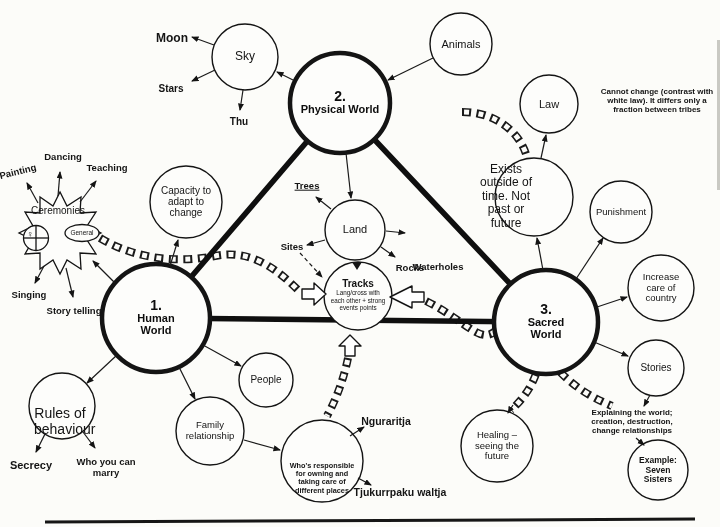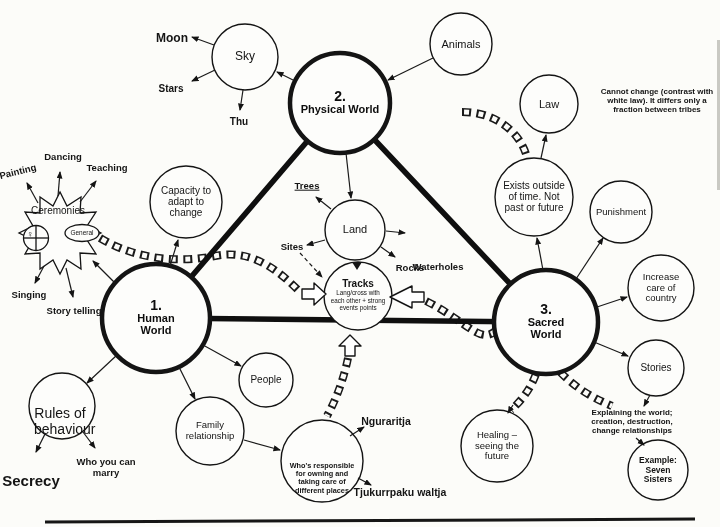--- a/index.html
+++ b/index.html
@@ -145,21 +145,21 @@
 <div class="main-label" style="left:546px;top:322px;width:64px;">
   <div class="num">3.</div>
   <div class="nm">Sacred World</div>
 </div>
 
 <div class="lbl" style="left:245px;top:57px;font-size:12px;">Sky</div>
 <div class="lbl" style="left:461px;top:44px;font-size:11px;">Animals</div>
 <div class="lbl" style="left:186px;top:202px;width:62px;font-size:10px;">Capacity to adapt to change</div>
 <div class="lbl" style="left:355px;top:229px;font-size:11px;">Land</div>
 <div class="lbl" style="left:549px;top:104px;font-size:11px;">Law</div>
-<div class="lbl" style="left:534px;top:197px;width:66px;font-size:10px;">Exists outside of time. Not past or future</div>
+<div class="lbl" style="left:506px;top:197px;width:66px;font-size:12px;">Exists outside of time. Not past or future</div>
 <div class="lbl" style="left:621px;top:212px;font-size:9.5px;">Punishment</div>
 <div class="lbl" style="left:661px;top:288px;width:56px;font-size:9.5px;">Increase care of country</div>
 <div class="lbl" style="left:656px;top:368px;font-size:10px;">Stories</div>
 <div class="lbl b" style="left:658px;top:470px;width:48px;font-size:8.5px;">Example: Seven Sisters</div>
 <div class="lbl" style="left:497px;top:446px;width:58px;font-size:9.5px;">Healing – seeing the future</div>
 <div class="lbl" style="left:266px;top:380px;font-size:10px;">People</div>
 <div class="lbl" style="left:60px;top:406px;width:52px;font-size:14px;margin-top:16px;">Rules of behaviour</div>
 <div class="lbl" style="left:210px;top:431px;width:58px;font-size:9.5px;">Family relationship</div>
 <div class="lbl b" style="left:322px;top:478px;width:72px;font-size:7.3px;">Who's responsible for owning and taking care of different places</div>
 
@@ -177,21 +177,21 @@
 <div class="lbl b" style="left:239px;top:122px;font-size:10px;">Thu</div>
 <div class="lbl b" style="left:307px;top:186px;font-size:9.5px;text-decoration:underline;">Trees</div>
 <div class="lbl b" style="left:292px;top:247px;font-size:9.5px;">Sites</div>
 <div class="lbl b" style="left:438px;top:235px;font-size:9.5px;margin-top:32px;">Waterholes</div>
 <div class="lbl b" style="left:410px;top:268px;font-size:9.5px;">Rocks</div>
 <div class="lbl b" style="left:18px;top:172px;font-size:9.5px;transform:translate(-50%,-50%) rotate(-14deg);">Painting</div>
 <div class="lbl b" style="left:63px;top:157px;font-size:9.5px;">Dancing</div>
 <div class="lbl b" style="left:107px;top:168px;font-size:9.5px;">Teaching</div>
 <div class="lbl b" style="left:29px;top:295px;font-size:9.5px;">Singing</div>
 <div class="lbl b" style="left:74px;top:311px;font-size:9.5px;width:64px;">Story telling</div>
-<div class="lbl b" style="left:31px;top:465px;font-size:15px;margin-top:16px;">Secrecy</div>
+<div class="lbl b" style="left:31px;top:465px;font-size:11px;">Secrecy</div>
 <div class="lbl b" style="left:106px;top:468px;width:64px;font-size:9.5px;">Who you can marry</div>
 <div class="lbl b" style="left:386px;top:422px;font-size:10.5px;white-space:nowrap;">Nguraritja</div>
 <div class="lbl b" style="left:400px;top:493px;font-size:10.5px;white-space:nowrap;">Tjukurrpaku waltja</div>
 
 <div class="lbl b" style="left:657px;top:101px;width:120px;font-size:8px;">Cannot change (contrast with white law). It differs only a fraction between tribes</div>
 <div class="lbl b" style="left:632px;top:422px;width:110px;font-size:8px;">Explaining the world; creation, destruction, change relationships</div>
 
 <div class="smudge" style="left:45px;right:25px;bottom:5px;height:3px;transform:rotate(-0.25deg);"></div>
 <div class="smudge" style="right:0;top:40px;width:3px;height:150px;background:#c9c9c3;"></div>
 

